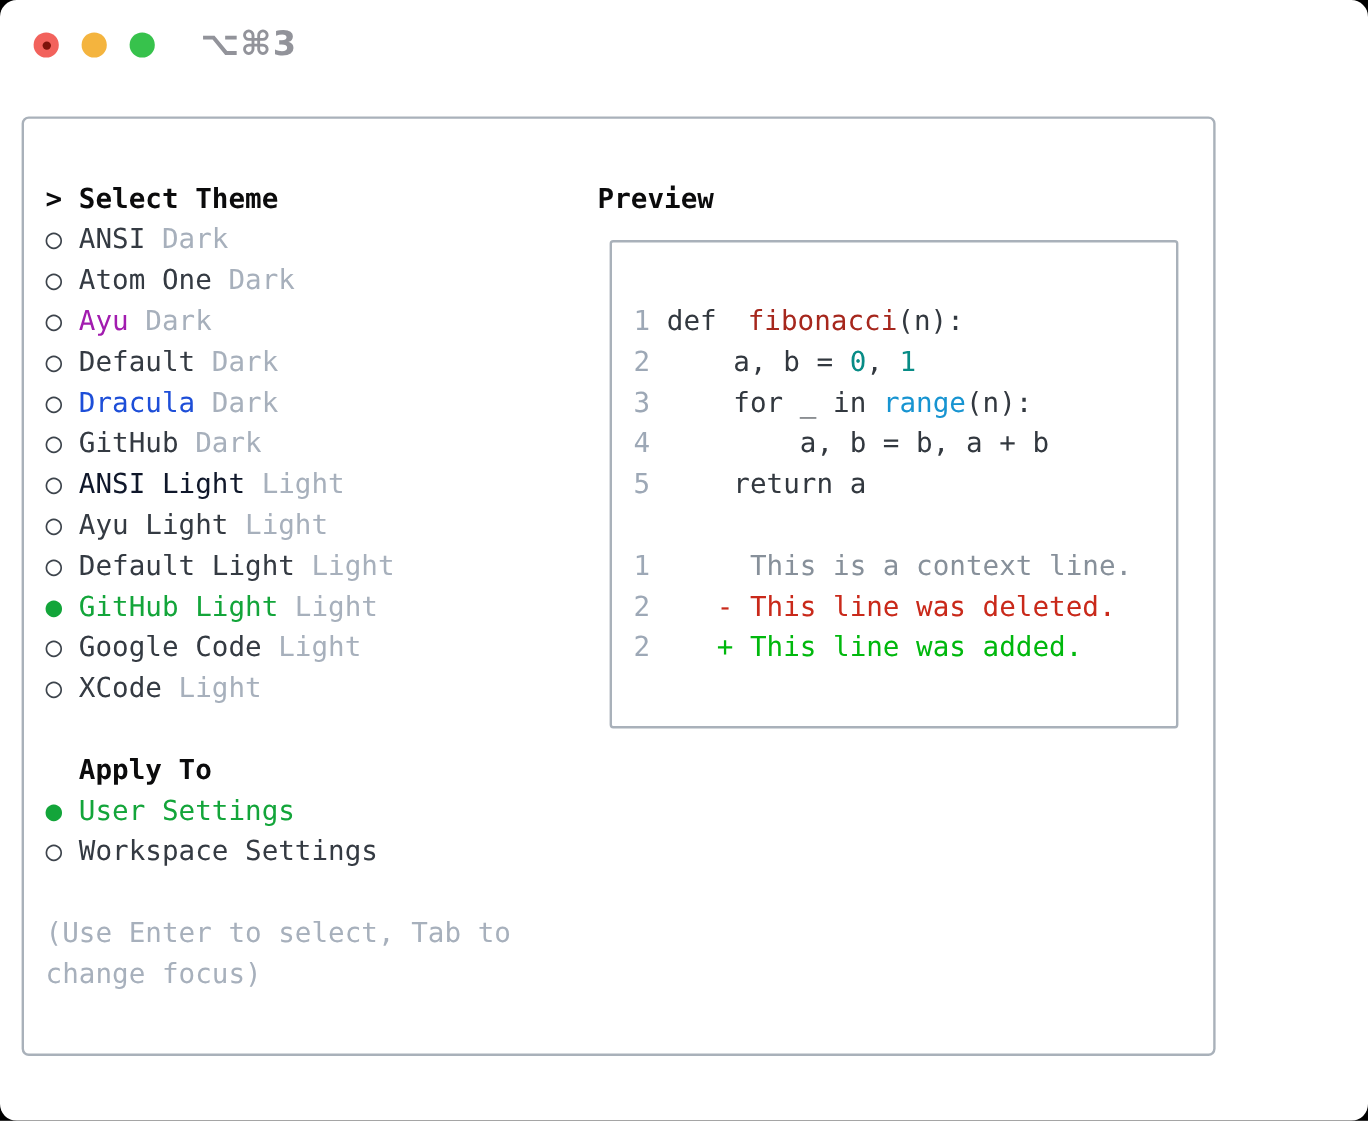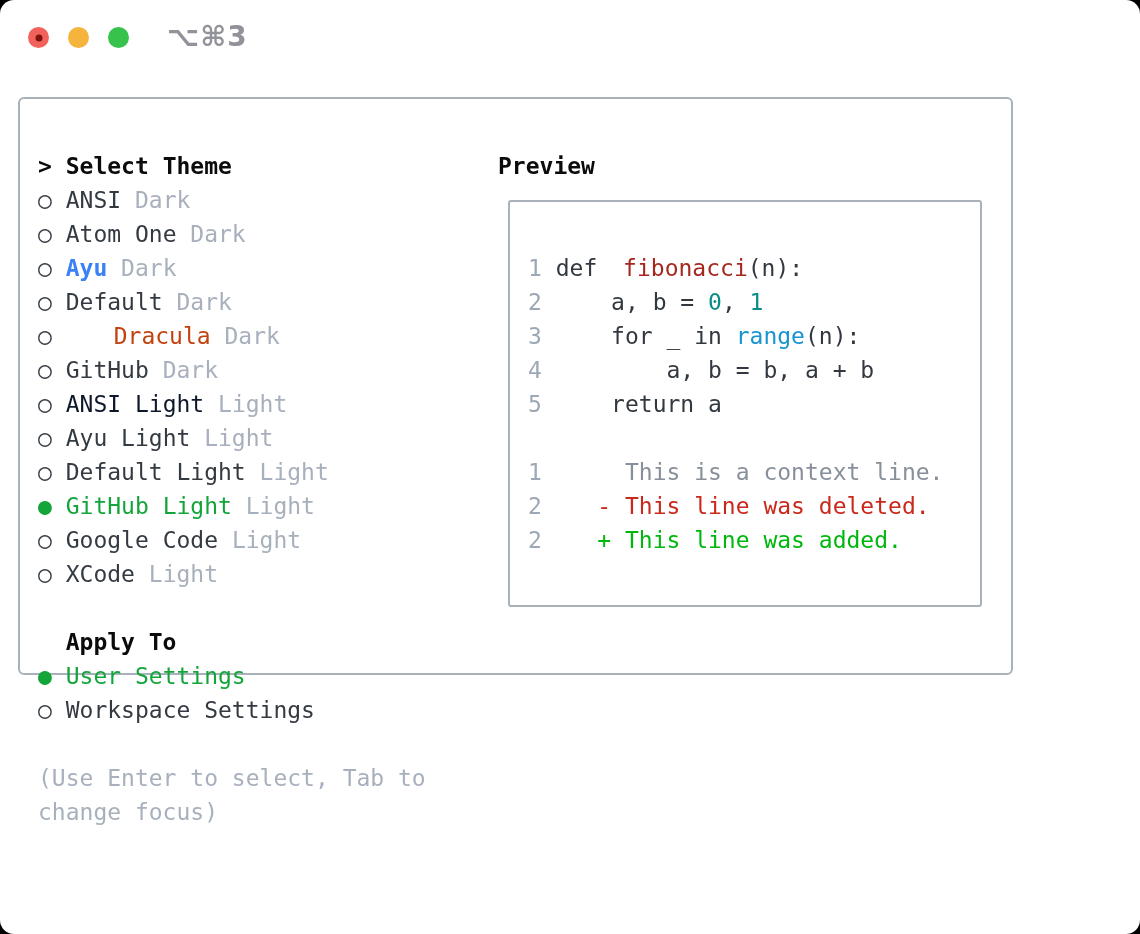--- a/index.html
+++ b/index.html
@@ -17,21 +17,21 @@
   .light{width:21px;height:21px;border-radius:50%;position:relative;}
   .light .dot{position:absolute;left:50%;top:50%;width:7px;height:7px;border-radius:50%;
     transform:translate(-50%,-50%);}
   .win-title{
     position:absolute;left:167px;top:20px;height:34px;line-height:34px;
     font-family:"DejaVu Sans",sans-serif;font-size:28px;font-weight:600;
     color:var(--titlebar,#92939a);letter-spacing:1px;
   }
   
   .panel{
-    position:absolute;left:18px;top:97px;width:995px;height:578px;
+    position:absolute;left:18px;top:97px;width:995px;height:783px;
     border:2px solid var(--border,#a9b1ba);border-radius:6px;box-sizing:border-box;
     background:#fff;
   }
   .row{white-space:pre;height:34px;line-height:34px;font-size:23px;}
   .hdr{font-weight:bold;color:var(--header,#0b0b0c);}
   .indent2{padding-left:2ch;}
   .help{color:var(--help,#a7b0bc);}
   .left-col{position:absolute;left:18px;top:50px;}
   .prompt{margin-right:1ch;}
   
@@ -57,23 +57,23 @@
 
   <div class="win-title">⌥⌘3</div>
 
   <div class="panel">
 
     <div class="left-col">
         <div class="row hdr"><span class="prompt">&gt;</span><span>Select Theme</span></div>
         <div id="theme-list">
           <div class="row"><span style="color: rgb(61, 68, 76);">○ </span><span style="color: rgb(52, 58, 66);">ANSI</span><span style="color: rgb(167, 176, 188);"> Dark</span></div>
           <div class="row"><span style="color: rgb(61, 68, 76);">○ </span><span style="color: rgb(52, 58, 66);">Atom One</span><span style="color: rgb(167, 176, 188);"> Dark</span></div>
-          <div class="row"><span style="color: rgb(61, 68, 76);">○ </span><span style="color: #3b82f6; font-weight: bold;">Ayu</span><span style="color: rgb(167, 176, 188);"> Dark</span></div>
+          <div class="row"><span style="color: rgb(61, 68, 76);">○ </span><span style="color: #a21caf;">Ayu</span><span style="color: rgb(167, 176, 188);"> Dark</span></div>
           <div class="row"><span style="color: rgb(61, 68, 76);">○ </span><span style="color: rgb(52, 58, 66);">Default</span><span style="color: rgb(167, 176, 188);"> Dark</span></div>
-          <div class="row"><span style="color: rgb(61, 68, 76);">○ </span><span style="color: #c2410c; margin-left: 48px;">Dracula</span><span style="color: rgb(167, 176, 188);"> Dark</span></div>
+          <div class="row"><span style="color: rgb(61, 68, 76);">○ </span><span style="color: #1d4ed8;">Dracula</span><span style="color: rgb(167, 176, 188);"> Dark</span></div>
           <div class="row"><span style="color: rgb(61, 68, 76);">○ </span><span style="color: rgb(52, 58, 66);">GitHub</span><span style="color: rgb(167, 176, 188);"> Dark</span></div>
           <div class="row"><span style="color: rgb(61, 68, 76);">○ </span><span style="color: #0f172a;">ANSI Light</span><span style="color: rgb(167, 176, 188);"> Light</span></div>
           <div class="row"><span style="color: rgb(61, 68, 76);">○ </span><span style="color: rgb(52, 58, 66); text-align: right;">Ayu Light</span><span style="color: rgb(167, 176, 188);"> Light</span></div>
           <div class="row"><span style="color: rgb(61, 68, 76);">○ </span><span style="color: rgb(52, 58, 66);">Default Light</span><span style="color: rgb(167, 176, 188);"> Light</span></div>
           <div class="row"><span style="color: rgb(19, 165, 58);">● </span><span style="color: rgb(19, 165, 58);">GitHub Light</span><span style="color: rgb(167, 176, 188);"> Light</span></div>
           <div class="row"><span style="color: rgb(61, 68, 76);">○ </span><span style="color: rgb(52, 58, 66);">Google Code</span><span style="color: rgb(167, 176, 188);"> Light</span></div>
           <div class="row"><span style="color: rgb(61, 68, 76);">○ </span><span style="color: rgb(52, 58, 66);">XCode</span><span style="color: rgb(167, 176, 188);"> Light</span></div>
         </div>
         <div class="row"></div>
         <div class="row hdr indent2">Apply To</div>

